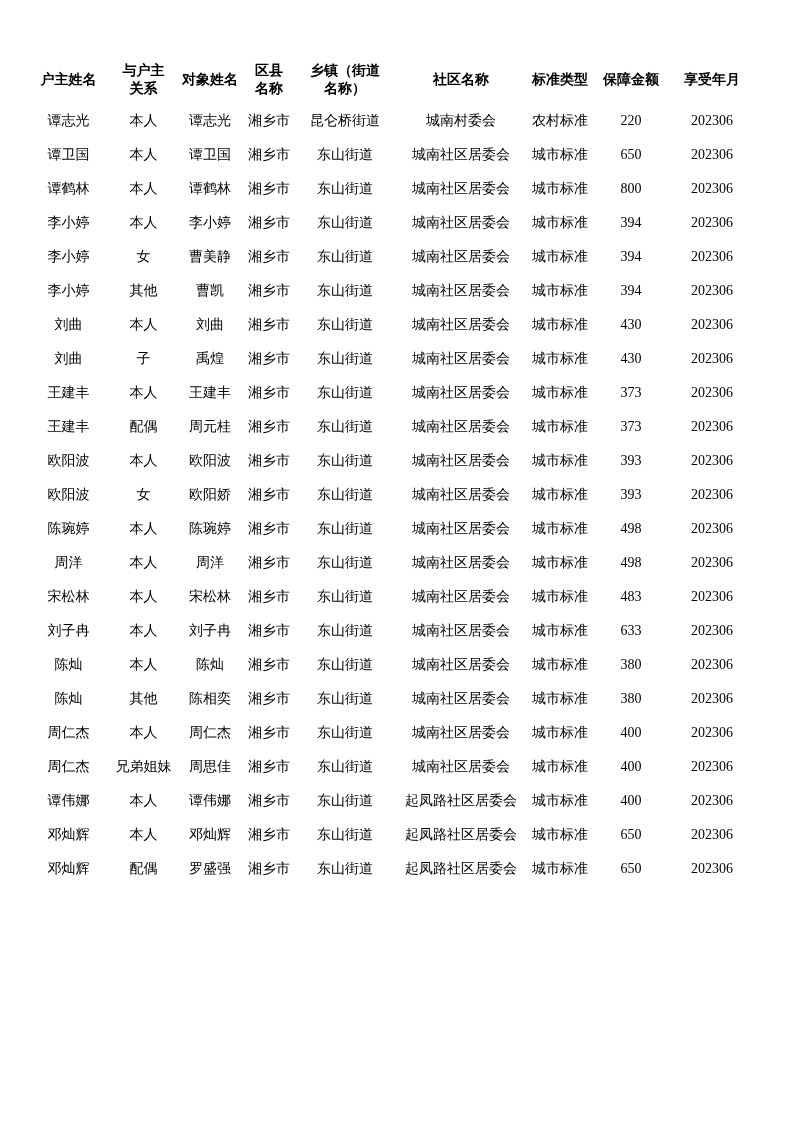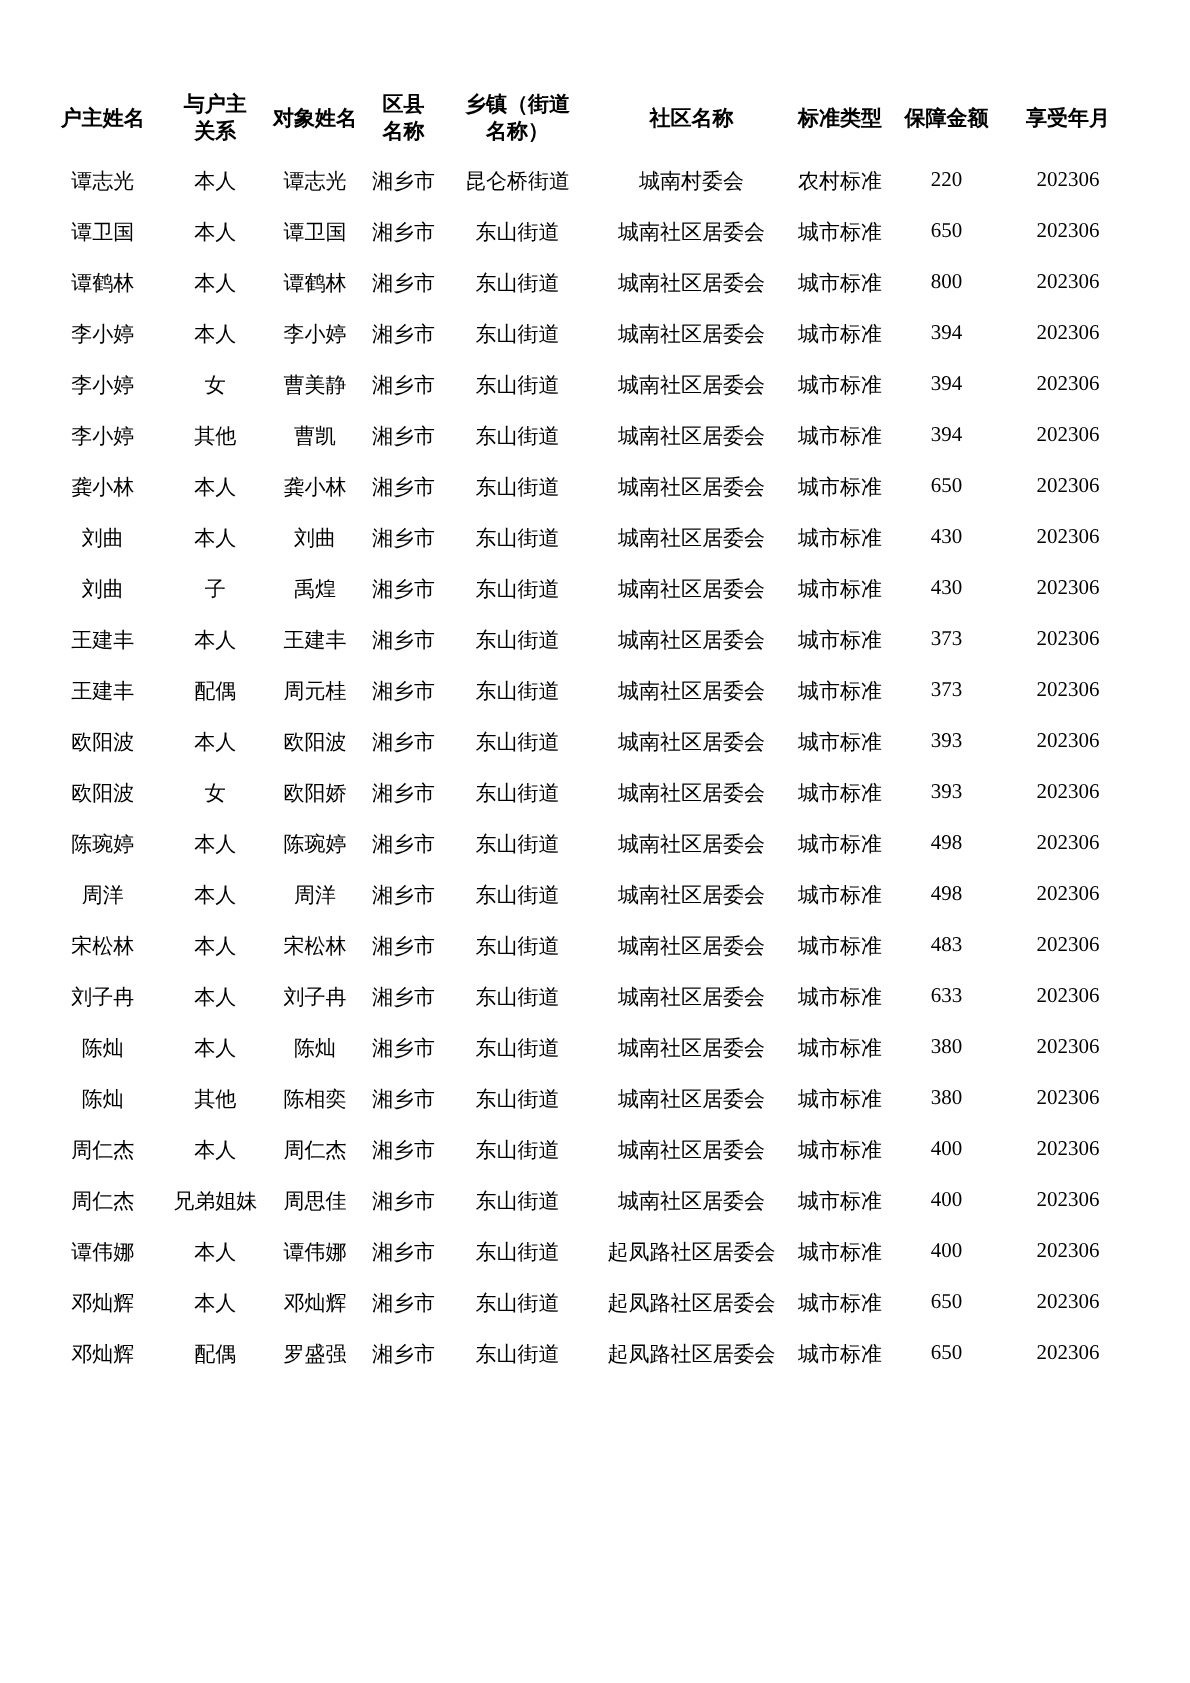--- a/index.html
+++ b/index.html
@@ -152,31 +152,20 @@
           <td>其他</td>
           <td>曹凯</td>
           <td>湘乡市</td>
           <td>东山街道</td>
           <td>城南社区居委会</td>
           <td>城市标准</td>
           <td>394</td>
           <td>202306</td>
         </tr>
         <tr>
-          <td>龚小林</td>
-          <td>本人</td>
-          <td>龚小林</td>
-          <td>湘乡市</td>
-          <td>东山街道</td>
-          <td>城南社区居委会</td>
-          <td>城市标准</td>
-          <td>650</td>
-          <td>202306</td>
-        </tr>
-        <tr>
           <td>刘曲</td>
           <td>本人</td>
           <td>刘曲</td>
           <td>湘乡市</td>
           <td>东山街道</td>
           <td>城南社区居委会</td>
           <td>城市标准</td>
           <td>430</td>
           <td>202306</td>
         </tr>

